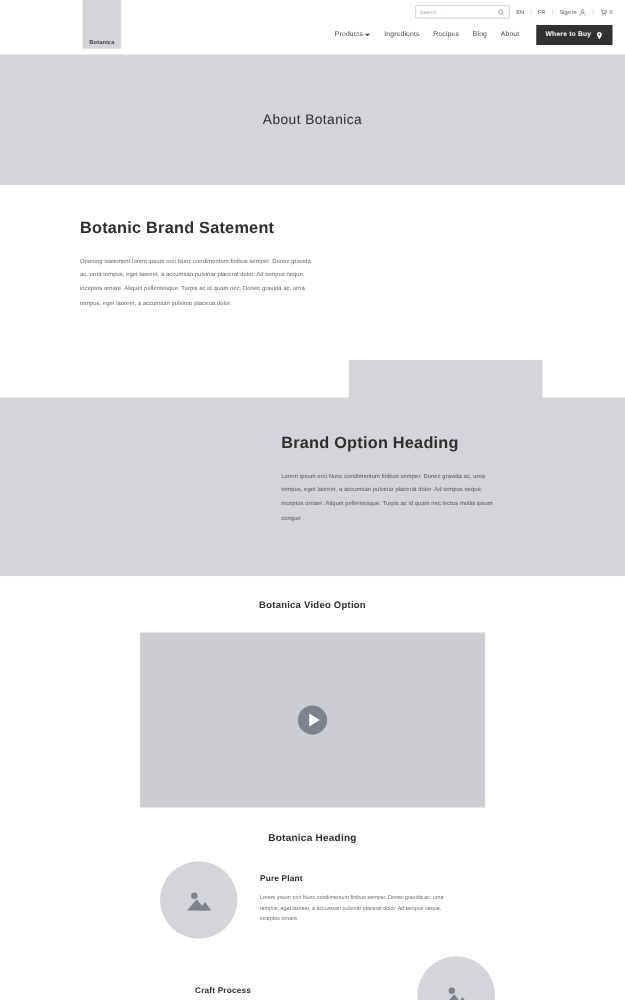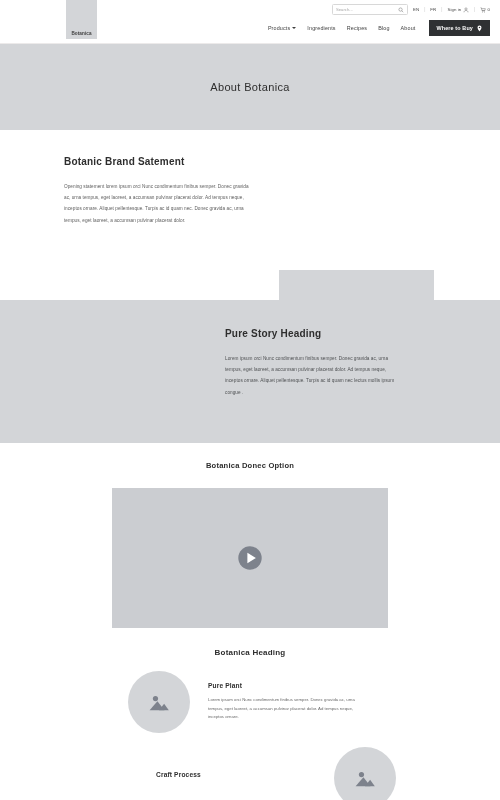--- a/index.html
+++ b/index.html
@@ -119,21 +119,21 @@
     display: flex;
     align-items: center;
     gap: 3px;
     margin-left: 3px;
     letter-spacing: .15px;
   }
   .pin-icon { width: 7px; height: 7px; }
 
   
   .hero {
-    height: 86px;
+    height: 104px;
     background: #d3d5d8;
     display: flex;
     align-items: center;
     justify-content: center;
   }
   .hero-title {
     font-size: 11px;
     color: #2e2e2e;
     letter-spacing: .35px;
   }
@@ -145,21 +145,21 @@
     background: #ffffff;
     padding: 22px 0 0 0;
   }
   .statement-text {
     position: absolute;
     left: 64px;
     top: 26px;
     width: 188px;
   }
   .h2 {
-    font-size: 10px;
+    font-size: 13px;
     font-weight: bold;
     color: #2e2e2e;
     letter-spacing: .2px;
     margin-bottom: 14px;
   }
   .body-copy {
     font-size: 4.7px;
     line-height: 11.2px;
     color: #5d5d5d;
     letter-spacing: .04px;
@@ -343,27 +343,27 @@
       <svg class="placeholder-icon" viewBox="0 0 28 24">
         <circle cx="9.5" cy="7" r="3.3" fill="#7d828c"></circle>
         <path d="M2 22 L12 10.5 L21 22 Z" fill="#7d828c"></path>
         <path d="M14 22 L20.5 13.5 L26.5 22 Z" fill="#7d828c"></path>
       </svg>
     </div>
   </div>
 
   <div class="story">
     <div class="story-text">
-      <div class="h2">Pure Story Heading</div>
+      <div class="h2">Brand Option Heading</div>
       <div class="body-copy">Lorem ipsum orci Nunc condimentum finibus semper. Donec gravida ac, urna tempus, eget laoreet, a accumsan pulvinar placerat dolor. Ad tempus neque, inceptos ornare. Aliquet pellentesque. Turpis ac id quam nec lectus mollis ipsum congue .</div>
     </div>
   </div>
 
   <div class="video-section">
-    <div class="video-title">Botanica Donec Option</div>
+    <div class="video-title">Botanica Video Option</div>
     <div class="video-box">
       <svg class="play-btn" viewBox="0 0 40 40">
         <circle cx="20" cy="20" r="18" fill="#7d828c"></circle>
         <path d="M16 12 L29 20 L16 28 Z" fill="#ffffff"></path>
       </svg>
     </div>
   </div>
 
   <div class="pillars">
     <div class="pillars-title">Botanica Heading</div>

